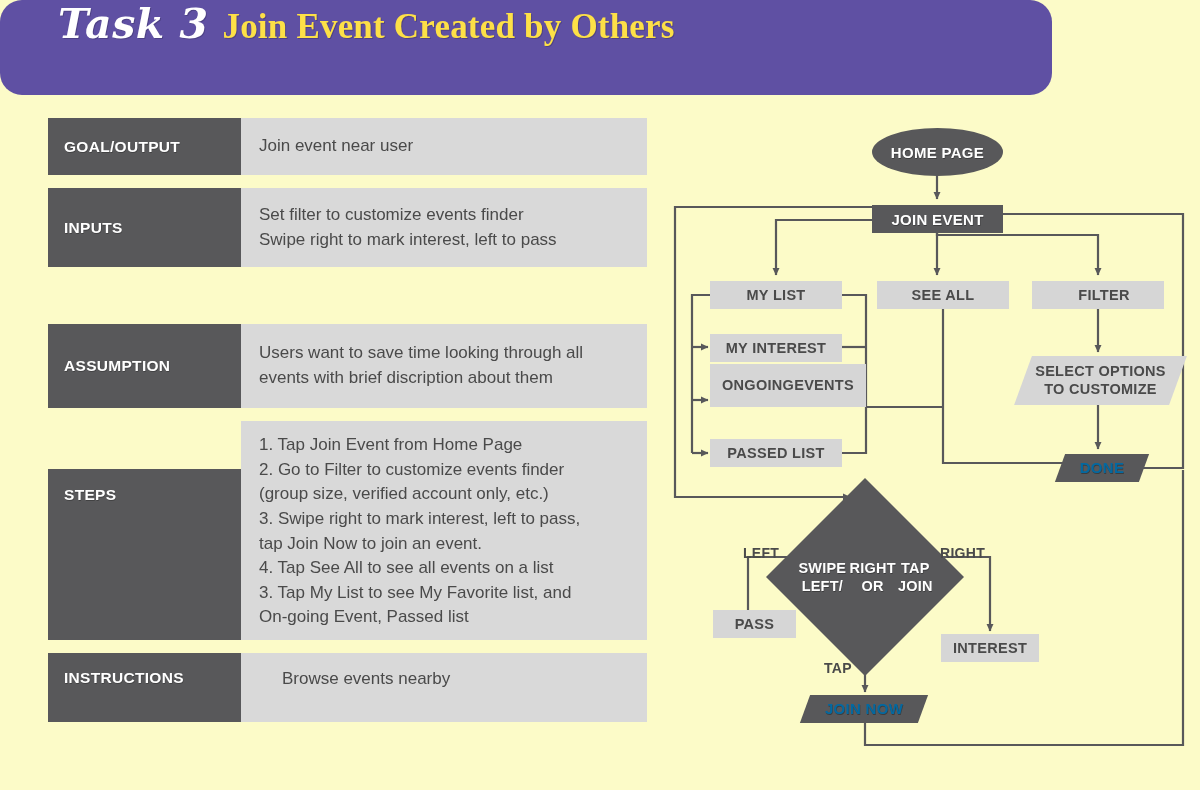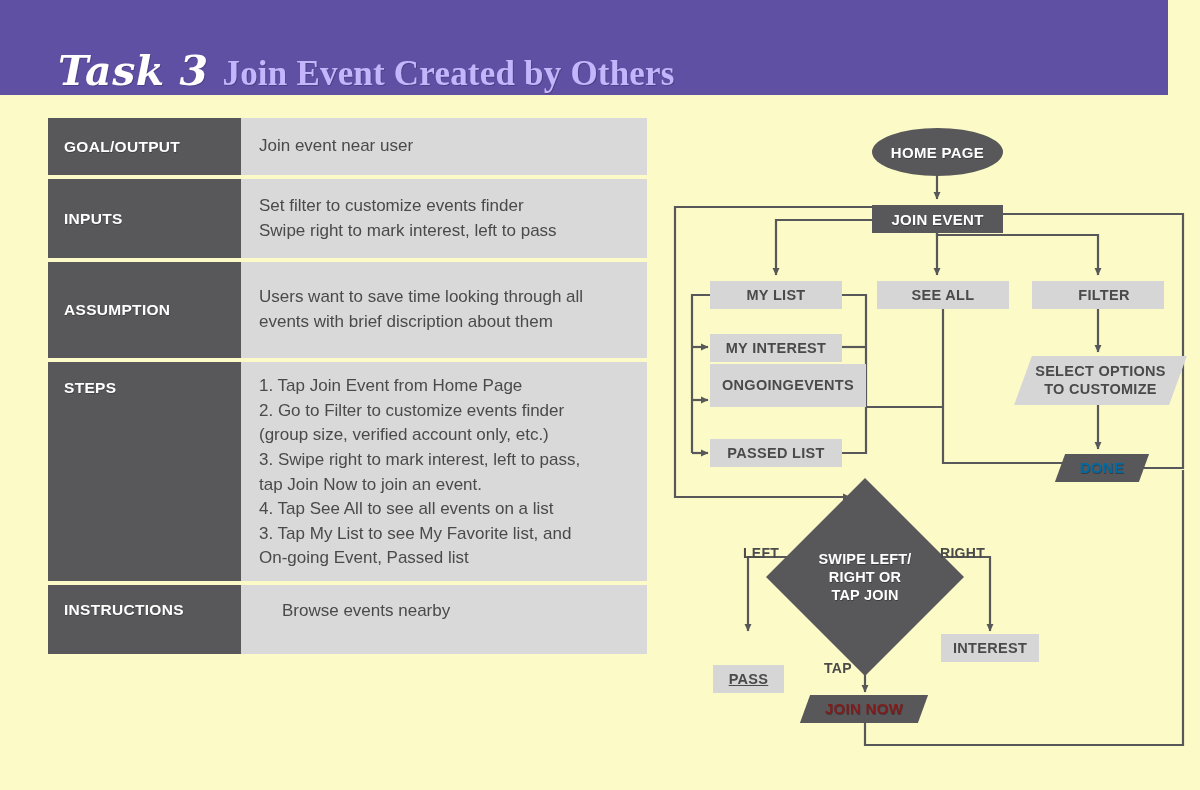--- a/index.html
+++ b/index.html
@@ -5,67 +5,67 @@
   html,body{margin:0;padding:0;}
   body{
     width:1200px;height:790px;
     background:#fcfbc8;
     font-family:"Liberation Sans", sans-serif;
     overflow:hidden;
     position:relative;
   }
   
   .header{
-    position:absolute;left:0;top:0;width:1168px;height:95px;
+    position:absolute;left:0;top:0;width:1052px;height:95px;
     background:#5f50a3;
-    display:flex;align-items:flex-end;
+    display:flex;align-items:flex-start;border-radius:22px;
   }
   .header-inner{padding-left:58px;display:flex;align-items:baseline;gap:14px;white-space:nowrap;}
   .task-script{
     font-family:"DejaVu Serif", serif;
     font-style:italic;font-weight:bold;
     font-size:41px;color:#ffffff;
     letter-spacing:0.5px;
     text-shadow:1px 1px 0 rgba(0,0,0,0.18);
   }
   .task-title{
     font-family:"Liberation Serif", serif;
-    font-weight:bold;font-size:35px;color:#c4b5fd;
+    font-weight:bold;font-size:35px;color:#fde047;
     letter-spacing:0.2px;
     text-shadow:1px 1px 0 rgba(0,0,0,0.18);
   }
   
   .table{
     position:absolute;left:48px;top:118px;width:599px;
-    display:flex;flex-direction:column;gap:4px;
+    display:flex;flex-direction:column;gap:13px;
   }
   .row{display:flex;align-items:stretch;}
   .cell-key{
     width:193px;flex:0 0 193px;background:#58585a;
     color:#ffffff;font-weight:bold;font-size:15.5px;
     letter-spacing:0.3px;
     display:flex;align-items:center;padding-left:16px;
     box-sizing:border-box;
     text-shadow:0.5px 0.5px 0 rgba(0,0,0,0.25);
   }
   .cell-val{
     flex:1 1 auto;background:#d9d9d9;color:#4a4a4a;
     font-size:17px;line-height:1.45;
     display:flex;flex-direction:column;justify-content:center;
     padding:10px 14px 10px 18px;box-sizing:border-box;
   }
   .r-goal{height:57px;}
   .r-inputs{height:79px;}
-  .r-assumption{height:96px;}
+  .r-assumption{height:84px;margin-top:44px;}
   .r-steps{height:219px;}
   .r-time{height:50px;}
   .r-instructions{height:69px;}
   .cell-val .line{white-space:nowrap;}
   .r-steps .cell-val{justify-content:flex-start;padding-top:12px;}
-  .r-steps .cell-key{align-items:flex-start;padding-top:17px;}
+  .r-steps .cell-key{align-items:flex-start;padding-top:17px;margin-top:48px;}
   .r-assumption .cell-key{align-items:center;}
   .r-instructions .cell-key{align-items:flex-start;padding-top:16px;}
   .r-instructions .cell-val{justify-content:flex-start;padding-top:14px;padding-left:41px;}
 
   
   .flow{position:absolute;left:660px;top:110px;width:540px;height:670px;}
   .flow svg{position:absolute;left:0;top:0;}
   .node{
     position:absolute;display:flex;align-items:center;justify-content:center;
     text-align:center;font-weight:bold;letter-spacing:0.3px;
@@ -257,38 +257,38 @@
 
   <div class="para" style="left:400px;top:344px;width:84px;height:28px;">
     <div class="skew" style="background:#58585a;"></div>
     <div class="txt" style="color:#0369a1;font-size:15px;text-shadow:0.5px 0.5px 0 rgba(0,0,0,0.3);">
       <span>DONE</span>
     </div>
   </div>
 
   <div class="diamond" style="left:135px;top:397px;width:140px;height:140px;">
     <div class="rot"></div>
-    <div class="txt" style="flex-direction:column;text-align:center;">
+    <div class="txt" style="flex-direction:row;text-align:center;">
       <span>SWIPE LEFT/</span>
       <span>RIGHT OR</span>
       <span>TAP JOIN</span>
     </div>
   </div>
 
-  <div class="node node-light" style="left:53px;top:555px;width:71px;height:28px;text-decoration:underline;">
+  <div class="node node-light" style="left:53px;top:500px;width:83px;height:28px;">
     <span>PASS</span>
   </div>
 
   <div class="node node-light" style="left:281px;top:524px;width:98px;height:28px;">
     <span>INTEREST</span>
   </div>
 
   <div class="para" style="left:145px;top:585px;width:118px;height:28px;">
     <div class="skew" style="background:#58585a;"></div>
-    <div class="txt" style="color:#7f1d1d;font-size:15px;text-shadow:0.5px 0.5px 0 rgba(0,0,0,0.3);">
+    <div class="txt" style="color:#0369a1;font-size:15px;text-shadow:0.5px 0.5px 0 rgba(0,0,0,0.3);">
       <span>JOIN NOW</span>
     </div>
   </div>
 
   <span class="edge-label" style="left:83px;top:435px;">LEFT</span>
   <span class="edge-label" style="left:280px;top:435px;">RIGHT</span>
   <span class="edge-label" style="left:164px;top:550px;">TAP</span>
 
 </div>
 

